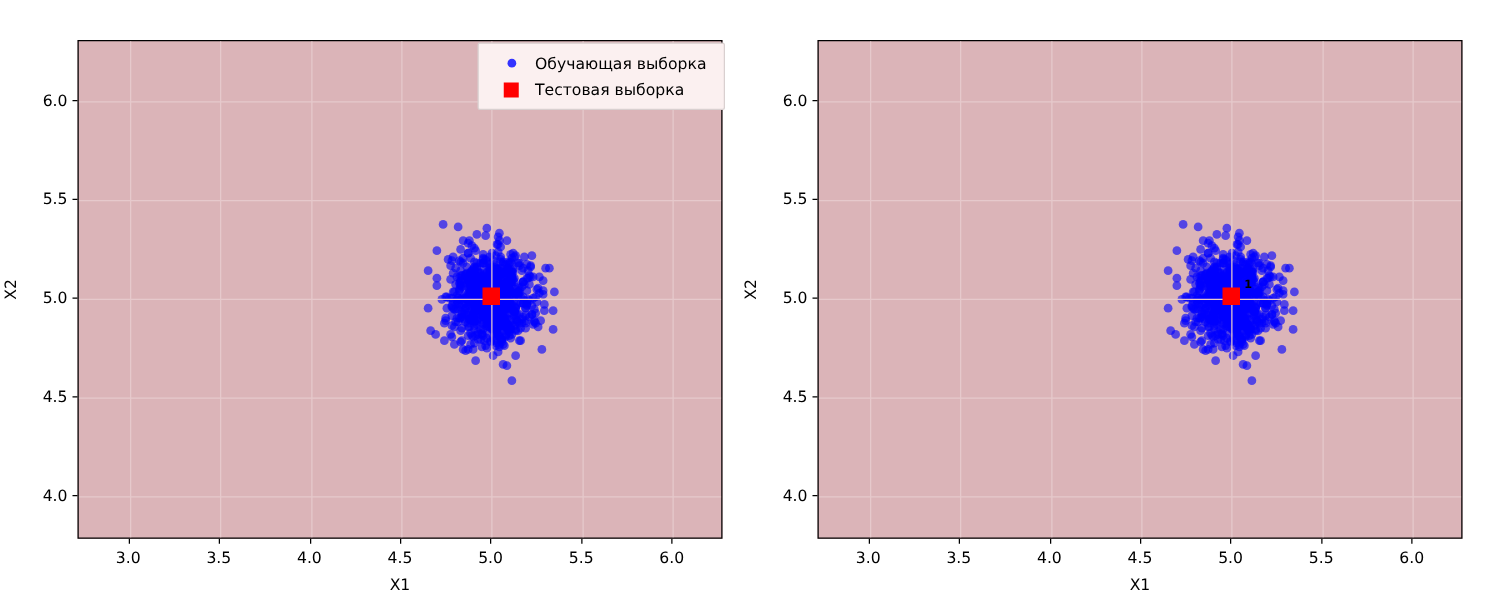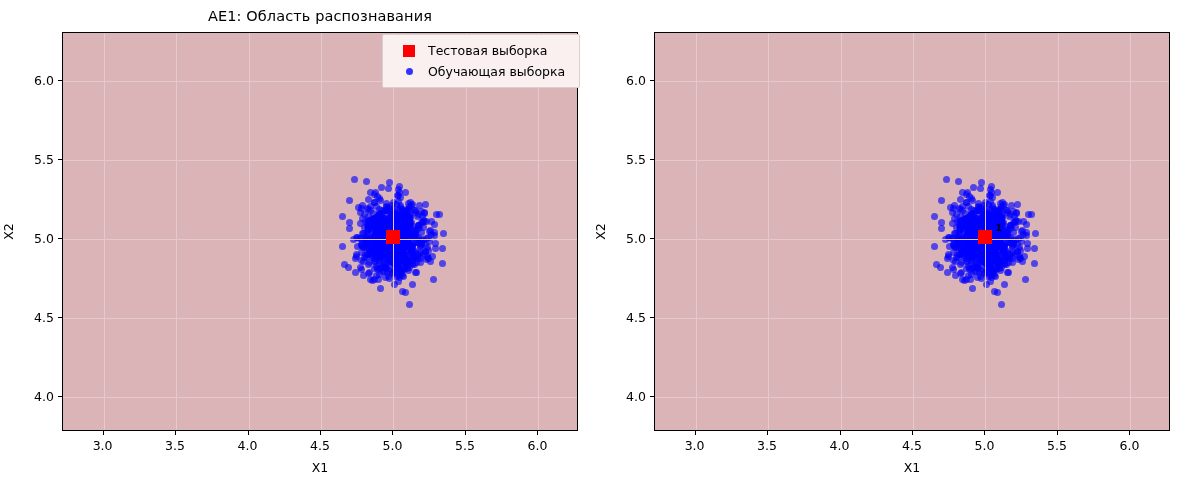--- a/index.html
+++ b/index.html
@@ -173,21 +173,20 @@
     white-space: nowrap;
     transform: translate(-50%, -50%);
   }
 </style>
 </head>
 <body>
 
 <div id="figure">
 
   <div class="panel" id="panel-left">
-    <div class="panel-title">AE1: Область распознавания</div>
     <div class="axes" id="axes-left">
       <div class="scatter-layer" id="scatter-left">
           <div class="pt" style="left: 316.173px; top: 176.906px;"></div>
           <div class="pt" style="left: 365.997px; top: 204.696px;"></div>
           <div class="pt" style="left: 333.27px; top: 188.478px;"></div>
           <div class="pt" style="left: 310.914px; top: 185.156px;"></div>
           <div class="pt" style="left: 298.09px; top: 175.227px;"></div>
           <div class="pt" style="left: 339.107px; top: 189.536px;"></div>
           <div class="pt" style="left: 345.667px; top: 199.34px;"></div>
           <div class="pt" style="left: 338.043px; top: 201.004px;"></div>
@@ -1123,29 +1122,29 @@
         <div class="tick-label-y" style="left: 12px; width: 42px; top: 158.667px;">5.5</div>
         <div class="tick-mark-y" style="left: 58px; top: 79.5px;"></div>
         <div class="tick-label-y" style="left: 12px; width: 42px; top: 79.5px;">6.0</div>
       </div>
     <div class="axis-label-x" id="xlabel-left" style="left: 62px; width: 516px; top: 460px;">X1</div>
     <div class="axis-label-y" id="ylabel-left" style="left: 0px; top: 223.5px; transform: rotate(-90deg);">X2</div>
 
     <div class="legend-box" id="legend-left" style="left: 382px; top: 34px; width: 198px;">
       <div class="legend-row">
         <span class="legend-marker-cell">
+          <span class="legend-dot"></span>
+        </span>
+        <span class="legend-text">Обучающая выборка</span>
+      </div>
+      <div class="legend-row">
+        <span class="legend-marker-cell">
           <span class="legend-square"></span>
         </span>
         <span class="legend-text">Тестовая выборка</span>
-      </div>
-      <div class="legend-row">
-        <span class="legend-marker-cell">
-          <span class="legend-dot"></span>
-        </span>
-        <span class="legend-text">Обучающая выборка</span>
       </div>
     </div>
   </div>
 
   <div class="panel" id="panel-right">
     <div class="axes" id="axes-right">
       <div class="scatter-layer" id="scatter-right">
           <div class="pt" style="left: 316.173px; top: 176.906px;"></div>
           <div class="pt" style="left: 365.997px; top: 204.696px;"></div>
           <div class="pt" style="left: 333.27px; top: 188.478px;"></div>

